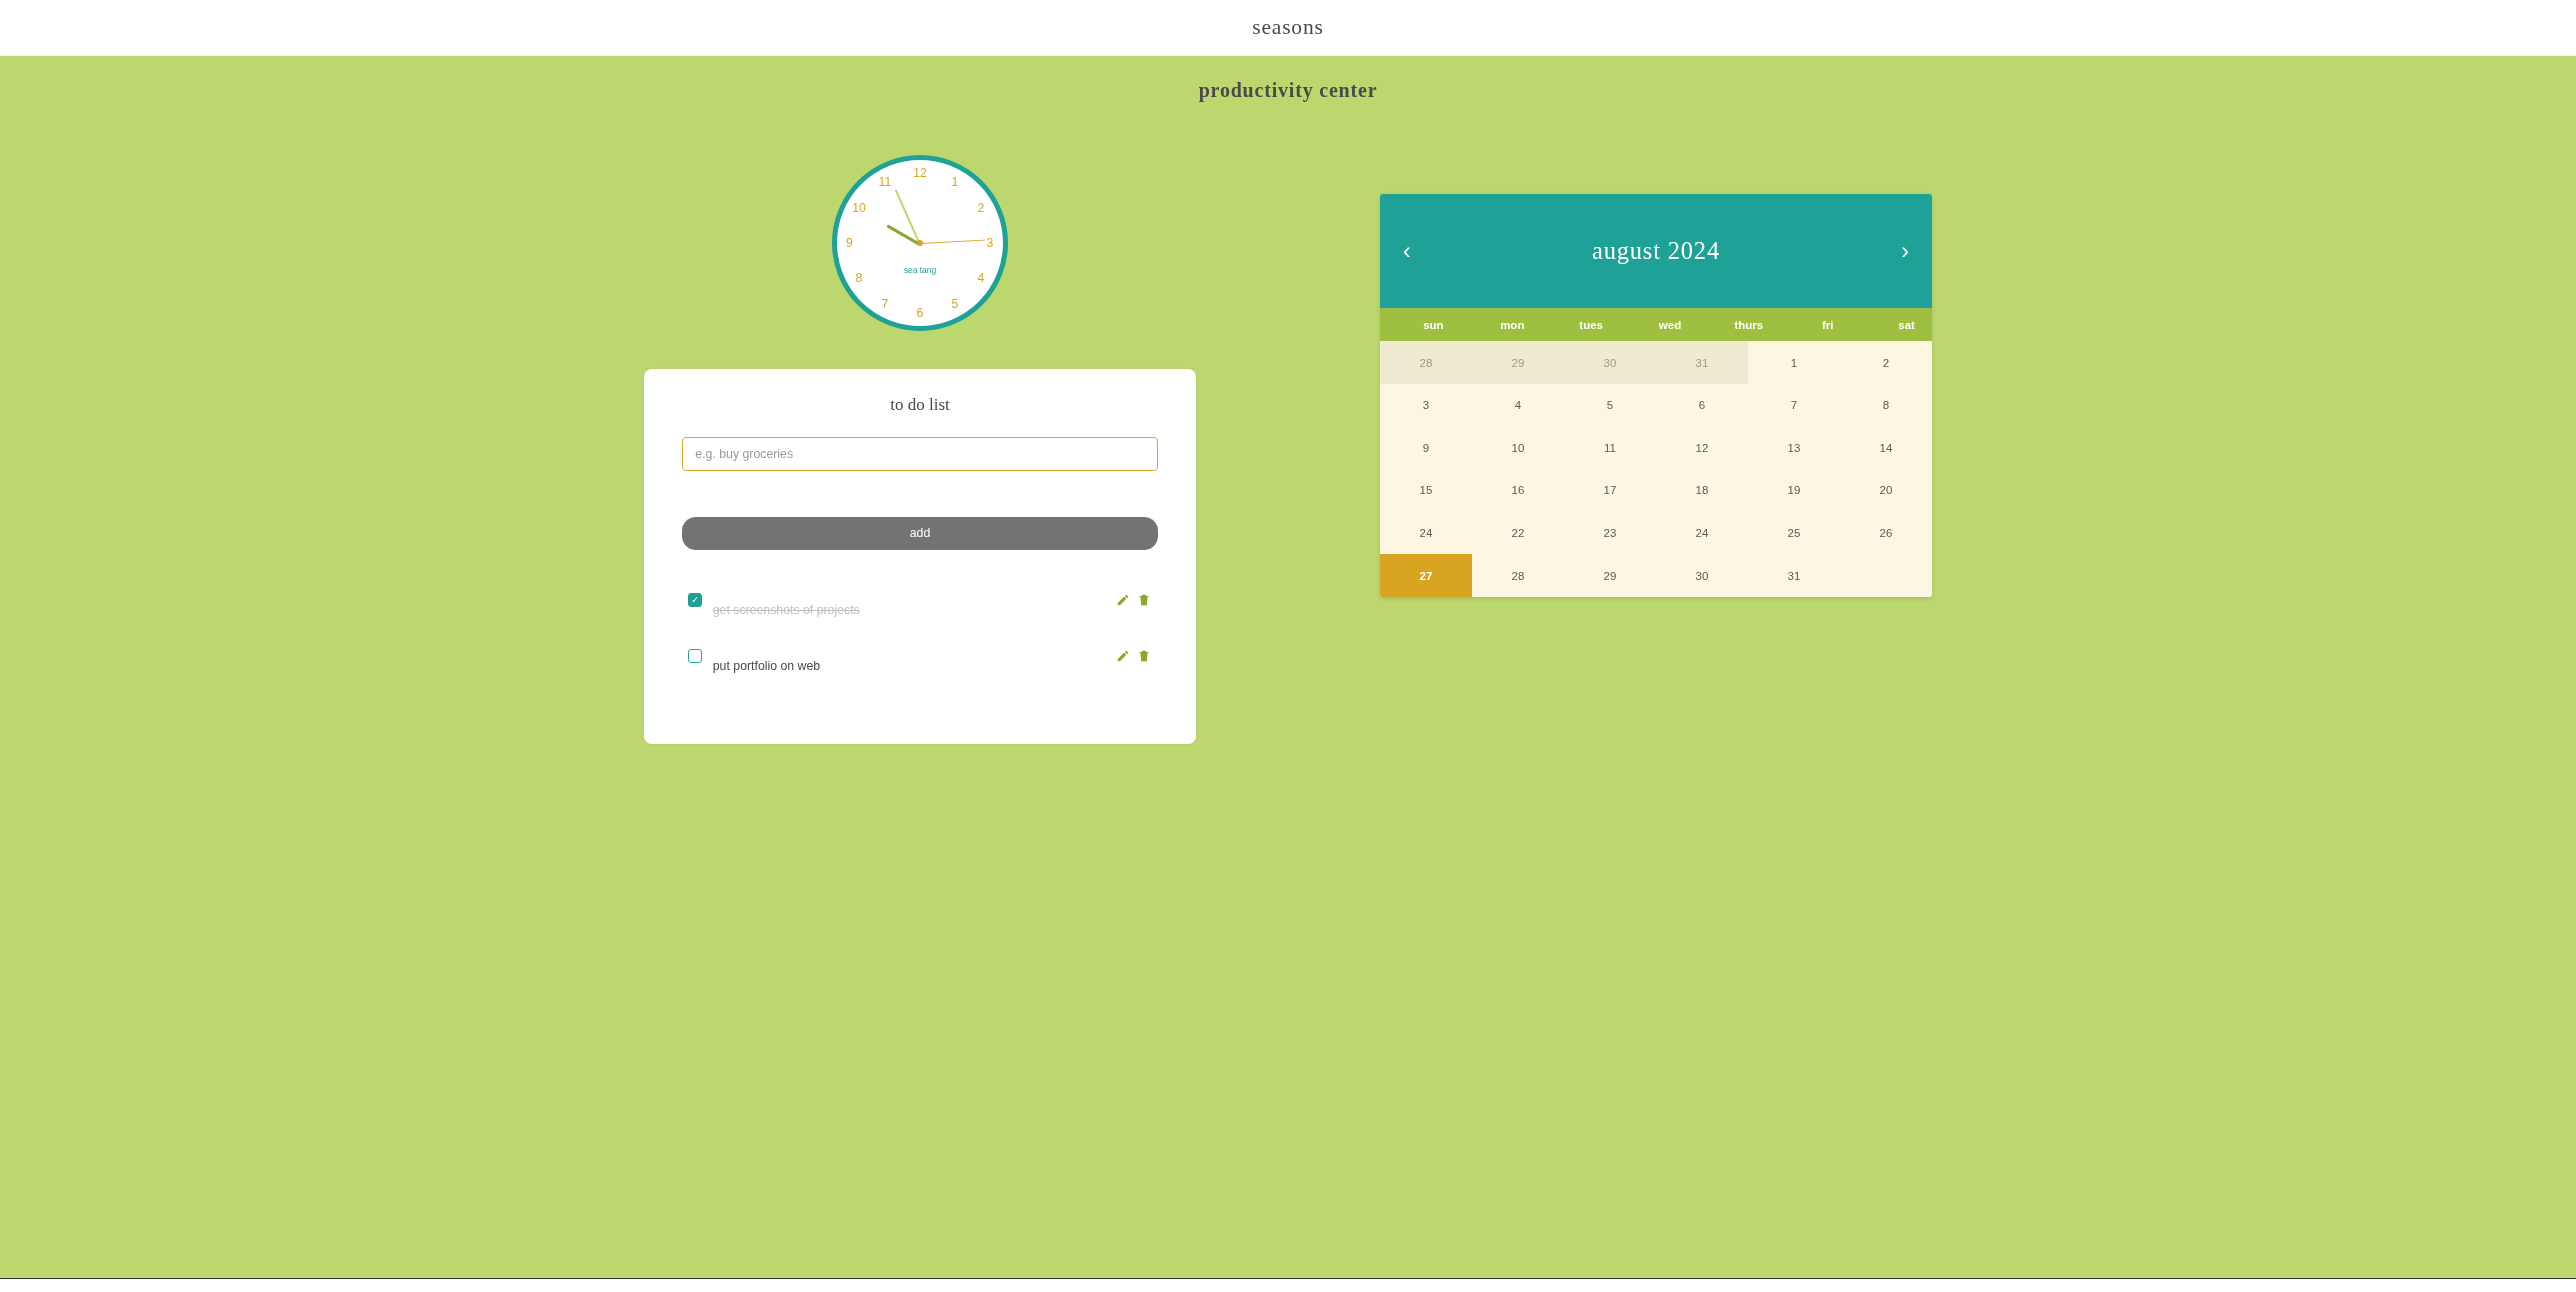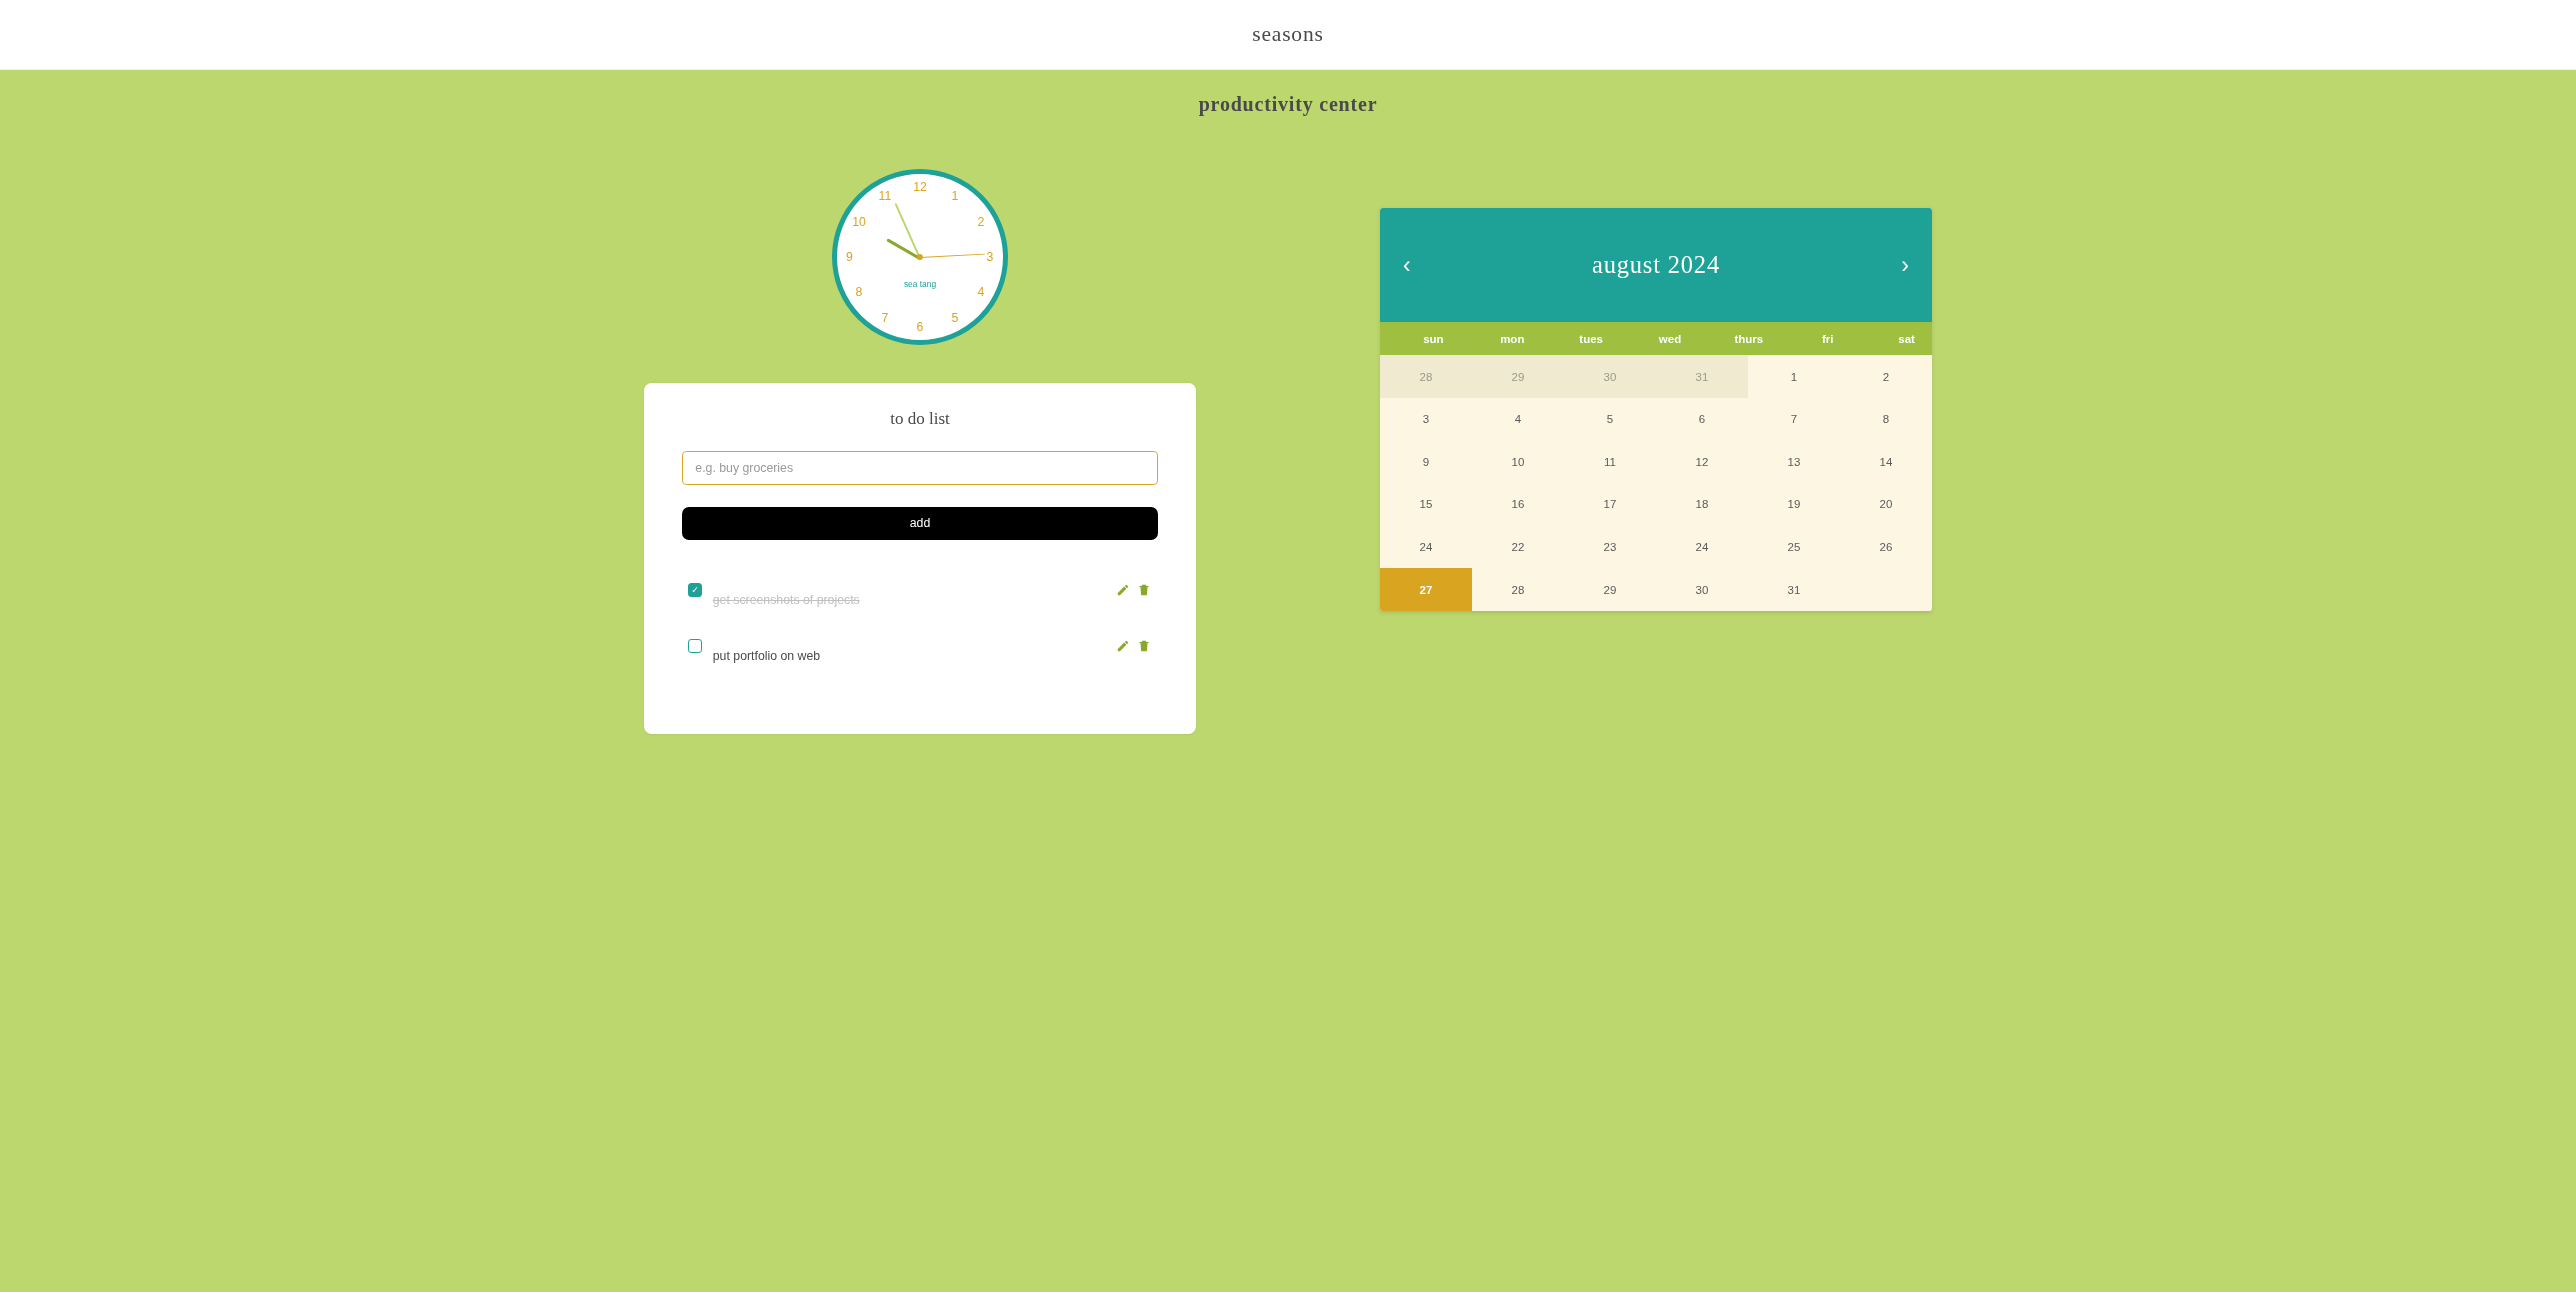--- a/index.html
+++ b/index.html
@@ -3,21 +3,21 @@
 <meta charset="utf-8">
 <style>
 * { box-sizing: border-box; margin: 0; padding: 0; }
 body {
   font-family: Georgia, 'Times New Roman', serif;
   background: #fff;
 }
 .header {
   background: #fff;
   text-align: center;
-  padding: 22px 0;
+  padding: 15px 0;
   border-bottom: 0.8px solid rgba(0,0,0,0.05);
 }
 .header h1 {
   font-weight: normal;
   font-size: 21.5px;
   color: #4a4a4a;
   letter-spacing: 0.8px;
 }
 .main {
   background: #bdd76f;
@@ -108,28 +108,29 @@
   flex: 1;
   border: 1.2px solid #d9a521;
   border-radius: 4.6px;
   padding: 9.2px 12.3px;
   font-size: 12.3px;
   font-family: -apple-system, sans-serif;
   outline: none;
 }
 .todo-input::placeholder { color: #9a9a9a; }
 .add-btn {
-  background: #000000;
+  background: #737373;
   color: #fff;
   border: none;
-  border-radius: 7px;
+  border-radius: 14px;
   padding: 9.2px 20px;
   font-size: 12.3px;
   cursor: pointer;
   font-family: -apple-system, sans-serif;
+  margin-top: 24px;
 }
 .todo-item {
   display: flex;
   align-items: center;
   padding: 10.7px 6.1px;
   font-family: -apple-system, sans-serif;
   font-size: 12.3px;
 }
 .checkbox {
   width: 14px; height: 14px;

